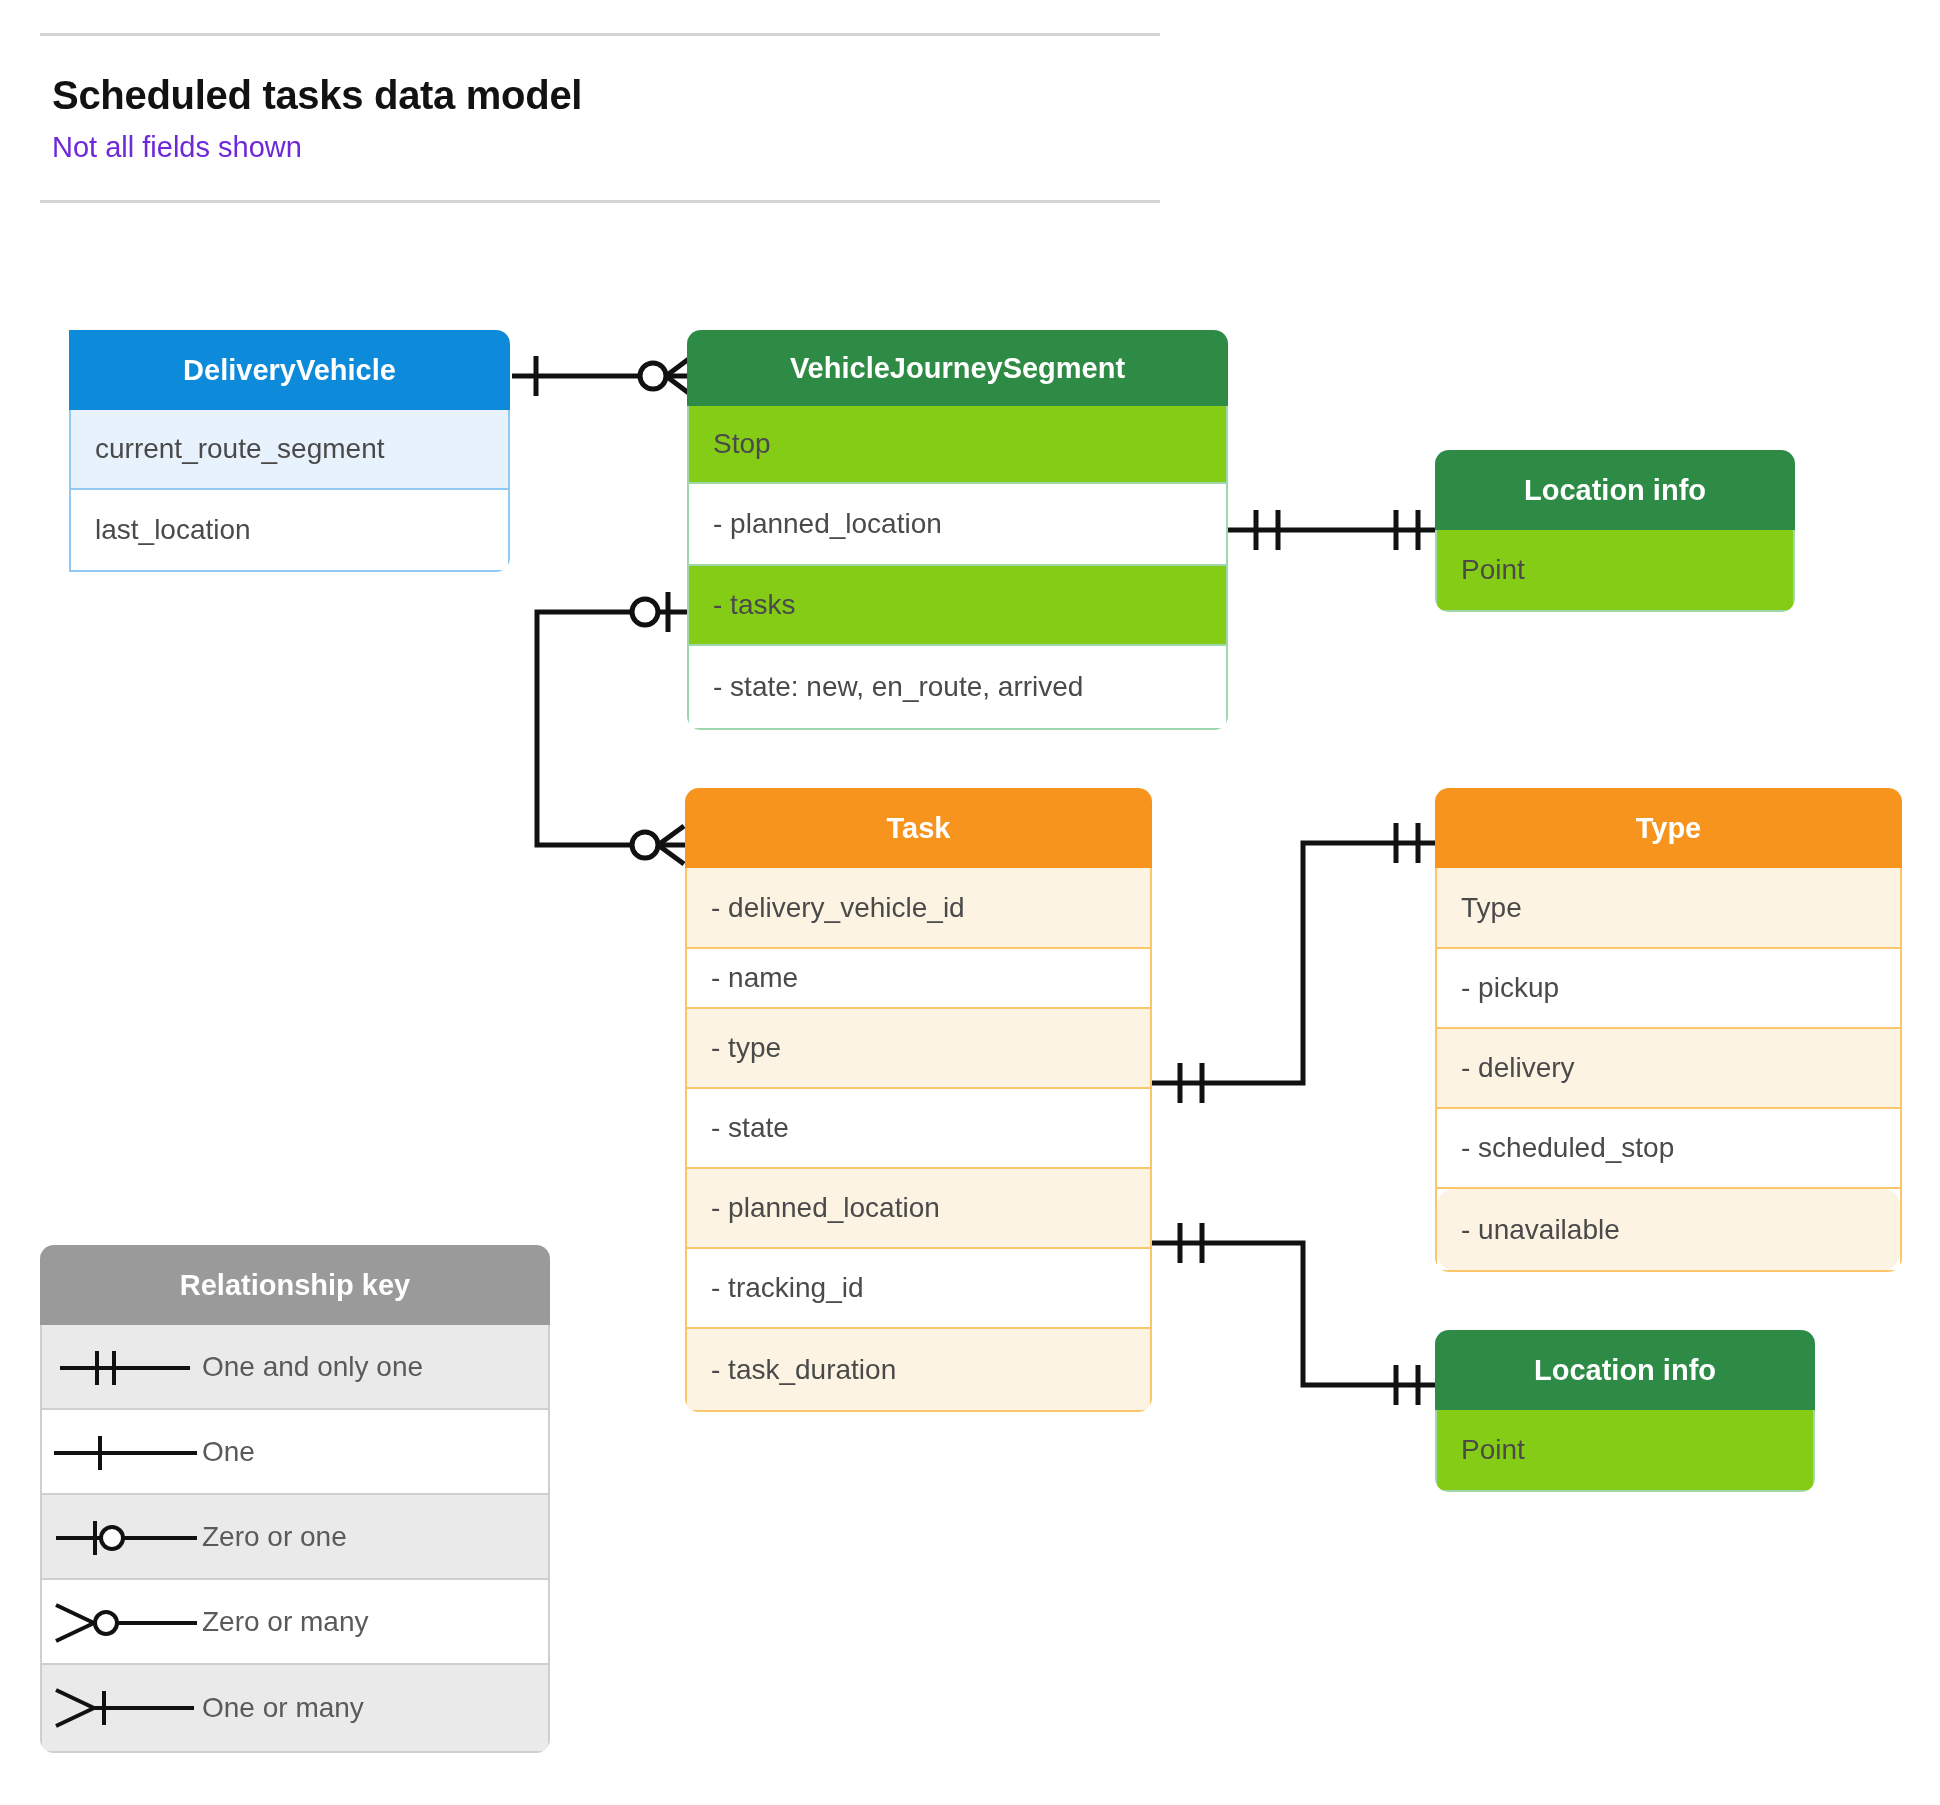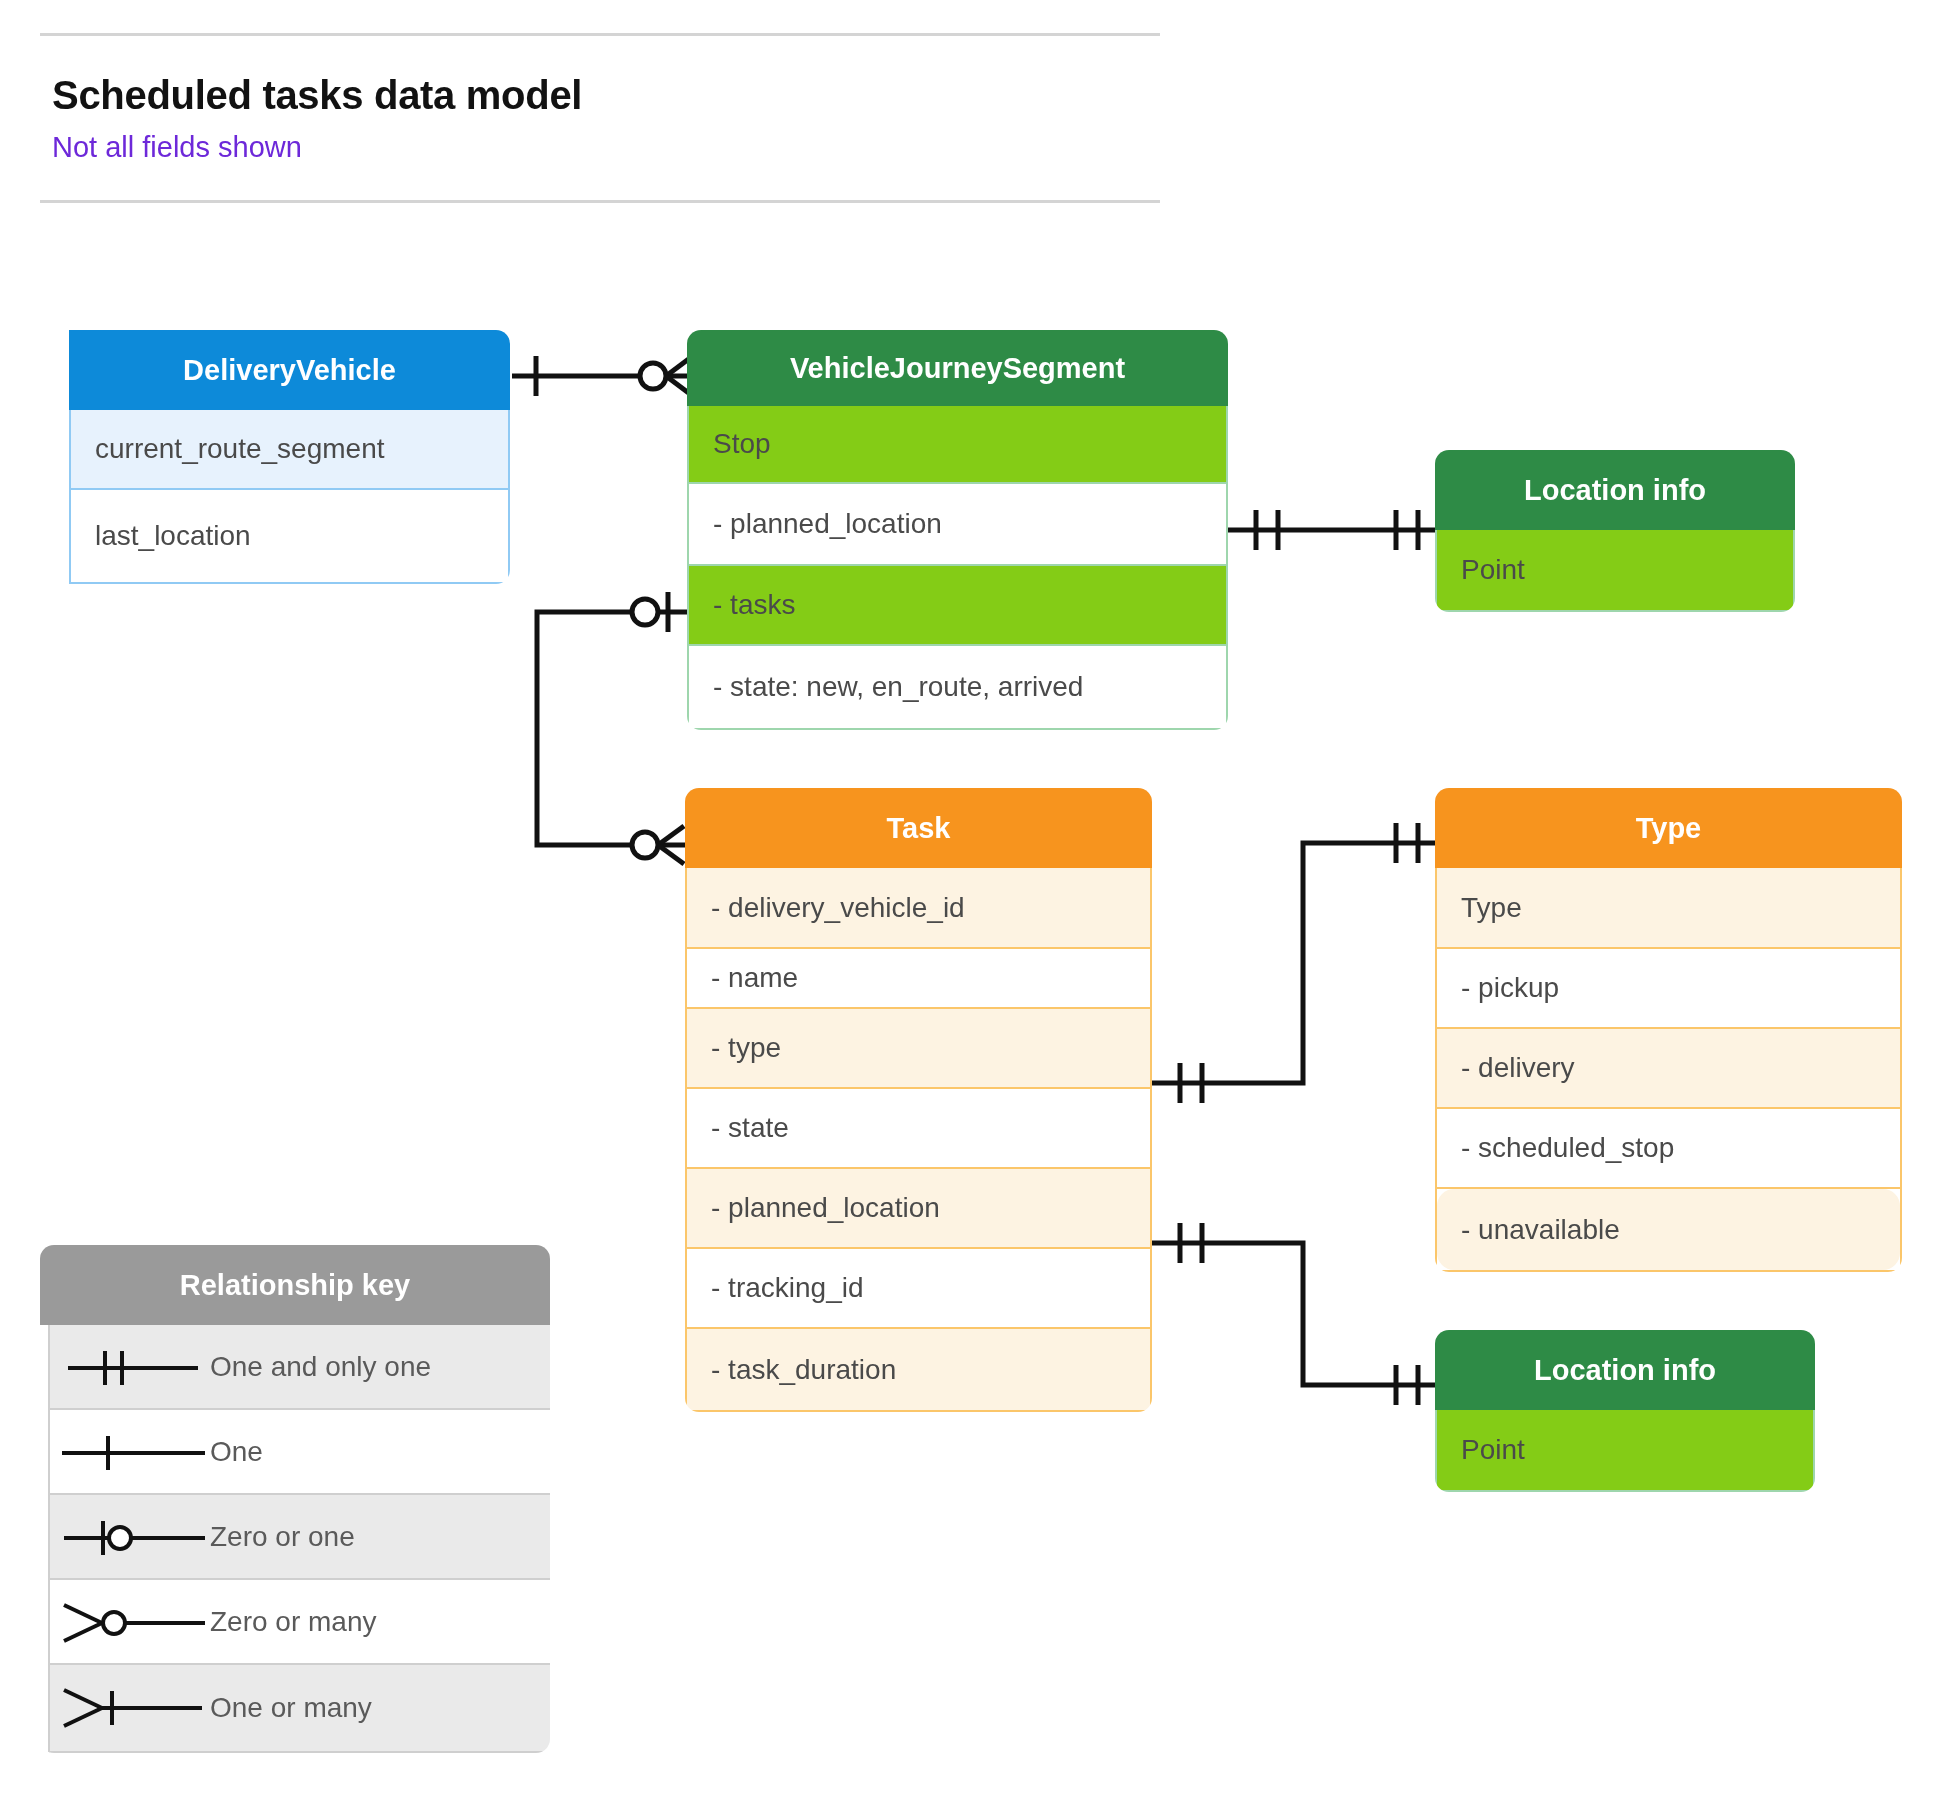--- a/index.html
+++ b/index.html
@@ -103,21 +103,21 @@
   .theme-orange .entity-header { background: #f7941e; }
   .theme-orange .entity-body { border: 2px solid #fcc濃; }
   .theme-orange .entity-body { border: 2px solid #fbc66a; border-top: none; }
   .theme-orange .entity-row { border-bottom: 2px solid #fbc66a; }
   .theme-orange .entity-row:last-child { border-bottom: none; }
   .theme-orange .entity-row.alt { background: #fdf3e2; }
   .theme-orange .entity-row.plain { background: #ffffff; }
 
   
   .theme-grey .entity-header { background: #9a9a9a; }
-  .theme-grey .entity-body { border: 2px solid #cfcfcf; border-top: none; margin-left: 8px; }
+  .theme-grey .entity-body { border: 2px solid #cfcfcf; border-top: none; }
   .theme-grey .entity-row { border-bottom: 2px solid #cfcfcf; }
   .theme-grey .entity-row:last-child { border-bottom: none; }
   .theme-grey .entity-row.alt { background: #eaeaea; }
   .theme-grey .entity-row.plain { background: #ffffff; }
 
   
   .legend-row {
     padding-left: 0;
     justify-content: flex-start;
   }
@@ -196,21 +196,21 @@
 
       <line x1="1396" y1="1365" x2="1396" y2="1405"></line>
       <line x1="1418" y1="1365" x2="1418" y2="1405"></line>
     </g>
   </svg>
 
   <div class="entity theme-blue" id="ent-delivery-vehicle" style="left:40px; top:330px; width:470px;padding-left:29px;">
     <div class="entity-header" style="height:80px;">DeliveryVehicle</div>
     <div class="entity-body">
       <div class="entity-row alt" style="height:80px;">current_route_segment</div>
-      <div class="entity-row plain" style="height:92px;border-radius:16px;">last_location</div>
+      <div class="entity-row plain" style="height:80px;border-radius:16px;">last_location</div>
     </div>
   </div>
 
   <div class="entity theme-green" id="ent-vjs" style="left:687px; top:330px; width:541px;">
     <div class="entity-header" style="height:76px;">VehicleJourneySegment</div>
     <div class="entity-body">
       <div class="entity-row alt" style="height:78px;">Stop</div>
       <div class="entity-row plain" style="height:82px;">-  planned_location</div>
       <div class="entity-row alt" style="height:80px;">- tasks</div>
       <div class="entity-row plain" style="height:82px;">- state: new, en_route, arrived</div>

